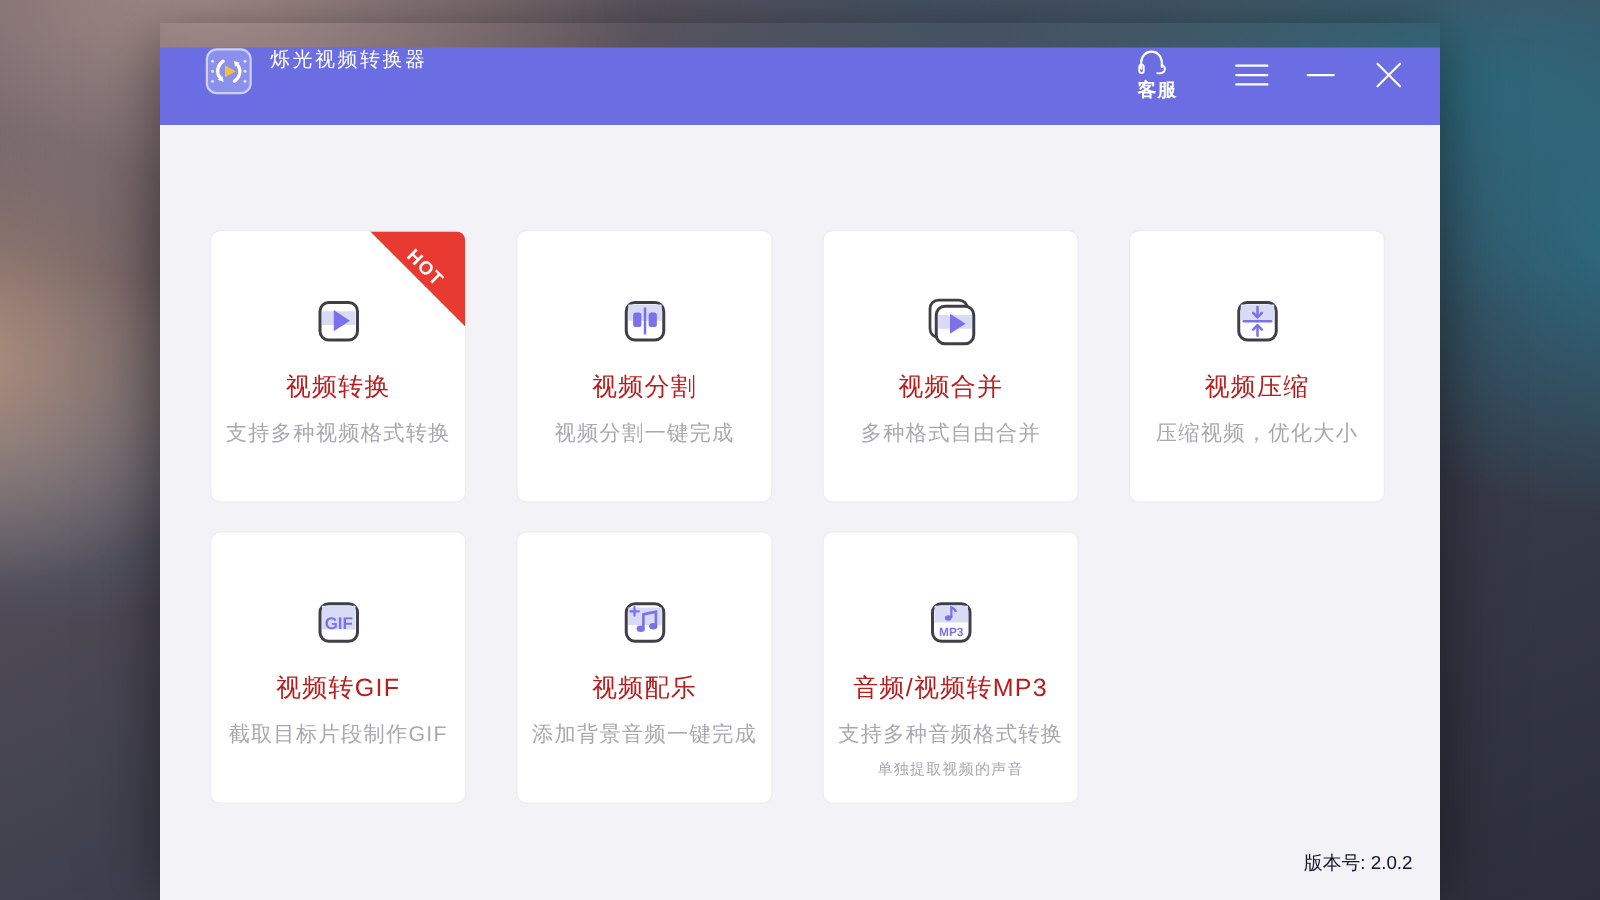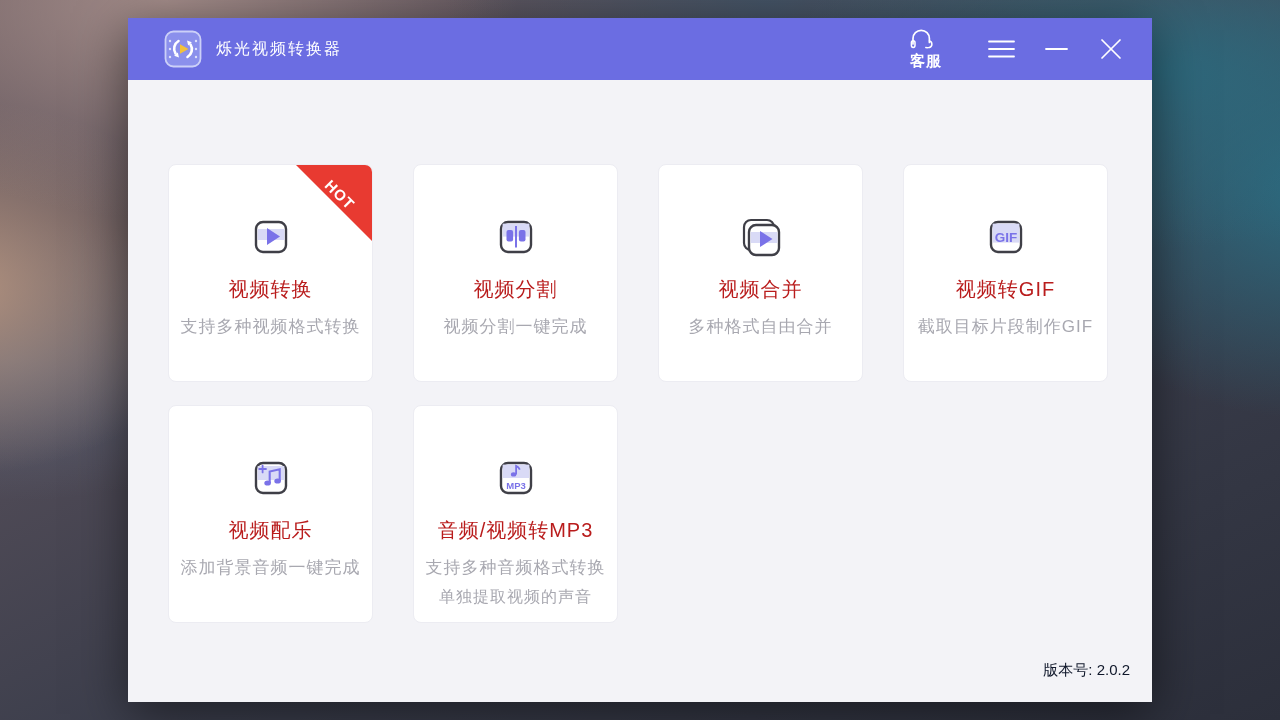--- a/index.html
+++ b/index.html
@@ -15,21 +15,21 @@
       radial-gradient(30% 28% at 1% 50%, rgba(94,102,122,.8), rgba(94,102,122,0) 70%),
       linear-gradient(155deg, #6e5e62 0%, #554e59 28%, #3a3d4b 62%, #2c2f3b 100%);
   }
   .window {
     position:absolute; left:128px; top:18px; width:1024px; height:684px;
     box-shadow:0 12px 48px rgba(0,0,0,.5);
   }
   
   .titlebar {
     height:62px; background:var(--titlebar,#6b6de2);
-    display:flex; align-items:center; padding:0 30px 0 36px; color:#fff;
+    display:flex; align-items:flex-start; padding:0 30px 0 36px; color:#fff;margin-top:20px;
   }
   .appicon { width:38px; height:38px; flex:0 0 auto; }
   .app-title { margin-left:14px; font-size:16px; letter-spacing:2px; }
   .tb-right { margin-left:auto; display:flex; align-items:center; }
   .support { display:flex; align-items:center; cursor:pointer;flex-direction:column; }
   .support-label { margin-left:9px; font-size:15px; font-weight:bold; letter-spacing:1px; }
   .winbtn { background:none; border:none; cursor:pointer; display:flex; align-items:center; justify-content:center; }
   .menu-btn { margin-left:46px; }
   .min-btn { margin-left:30px; }
   .close-btn { margin-left:32px; }
@@ -41,21 +41,21 @@
     column-gap:40px; row-gap:23px;
   }
   .card {
     position:relative; background:var(--card-bg,#ffffff);
     border:1px solid #ececf2; border-radius:8px; overflow:hidden;
     display:flex; flex-direction:column; align-items:center; cursor:pointer;
   }
   .card-icon { margin-top:48px; width:48px; height:48px; }
   .card-title { margin-top:15px; font-size:20px; color:#b91c1c; letter-spacing:1px; }
   .card-sub { margin-top:12px; font-size:17px; color:#a8a8b0; letter-spacing:1px; }
-  .card-sub2 { margin-top:8px; font-size:16px; color:#a8a8b0; letter-spacing:1px; }
+  .card-sub2 { margin-top:8px; font-size:12px; color:#a8a8b0; letter-spacing:1px; }
   .ribbon {
     position:absolute; top:0; right:0; width:76px; height:76px;
     background:var(--hot-badge,#e83a31);
     clip-path:polygon(0 0, 100% 0, 100% 100%);
   }
   .ribbon span {
     position:absolute; top:21px; right:1px; width:62px; text-align:center;
     transform:rotate(45deg); color:#fff; font-weight:bold; font-size:15px; letter-spacing:1px;
   }
   .version { position:absolute; right:22px; bottom:22px; font-size:15px; color:#0f172a; }
@@ -175,20 +175,37 @@
             <rect x="7" y="7" width="30" height="30" rx="7" fill="none" stroke="#3f3f47" stroke-width="2.2"></rect>
             <rect class="ic-outline" x="12" y="12" width="30" height="30" rx="7"></rect>
             <rect class="ic-band" x="13.6" y="19" width="26.8" height="11"></rect>
             <path class="ic-glyph" d="M23 18 L35.5 26 L23 34 Z"></path>
           </svg>
         </span>
         <div class="card-title">视频合并</div>
         <div class="card-sub">多种格式自由合并</div>
       </div>
 
+      <div class="card">
+        <span class="card-icon">
+          <svg width="48" height="48" viewBox="0 0 48 48">
+            <rect class="ic-outline" x="9" y="9" width="30" height="30" rx="7"></rect>
+            <rect class="ic-band" x="10.6" y="10.6" width="26.8" height="12.4"></rect>
+            <g class="ic-stroke" stroke-width="2" stroke-linecap="round" stroke-linejoin="round">
+              <line x1="13" y1="24" x2="35" y2="24"></line>
+              <line x1="24" y1="12.5" x2="24" y2="20.5"></line>
+              <path d="M20.5 17.3 L24 20.8 L27.5 17.3"></path>
+              <line x1="24" y1="35.5" x2="24" y2="27.5"></line>
+              <path d="M20.5 30.7 L24 27.2 L27.5 30.7"></path>
+            </g>
+          </svg>
+        </span>
+        <div class="card-title">视频压缩</div>
+        <div class="card-sub">压缩视频，优化大小</div>
+      </div>
 
 
       <div class="card">
         <span class="card-icon">
           <svg width="48" height="48" viewBox="0 0 48 48">
             <rect class="ic-outline" x="9" y="9" width="30" height="30" rx="7"></rect>
             <rect class="ic-band" x="10.6" y="10.6" width="26.8" height="19"></rect>
             <text class="ic-text" x="24" y="29" font-size="13.5" text-anchor="middle">GIF</text>
           </svg>
         </span>

